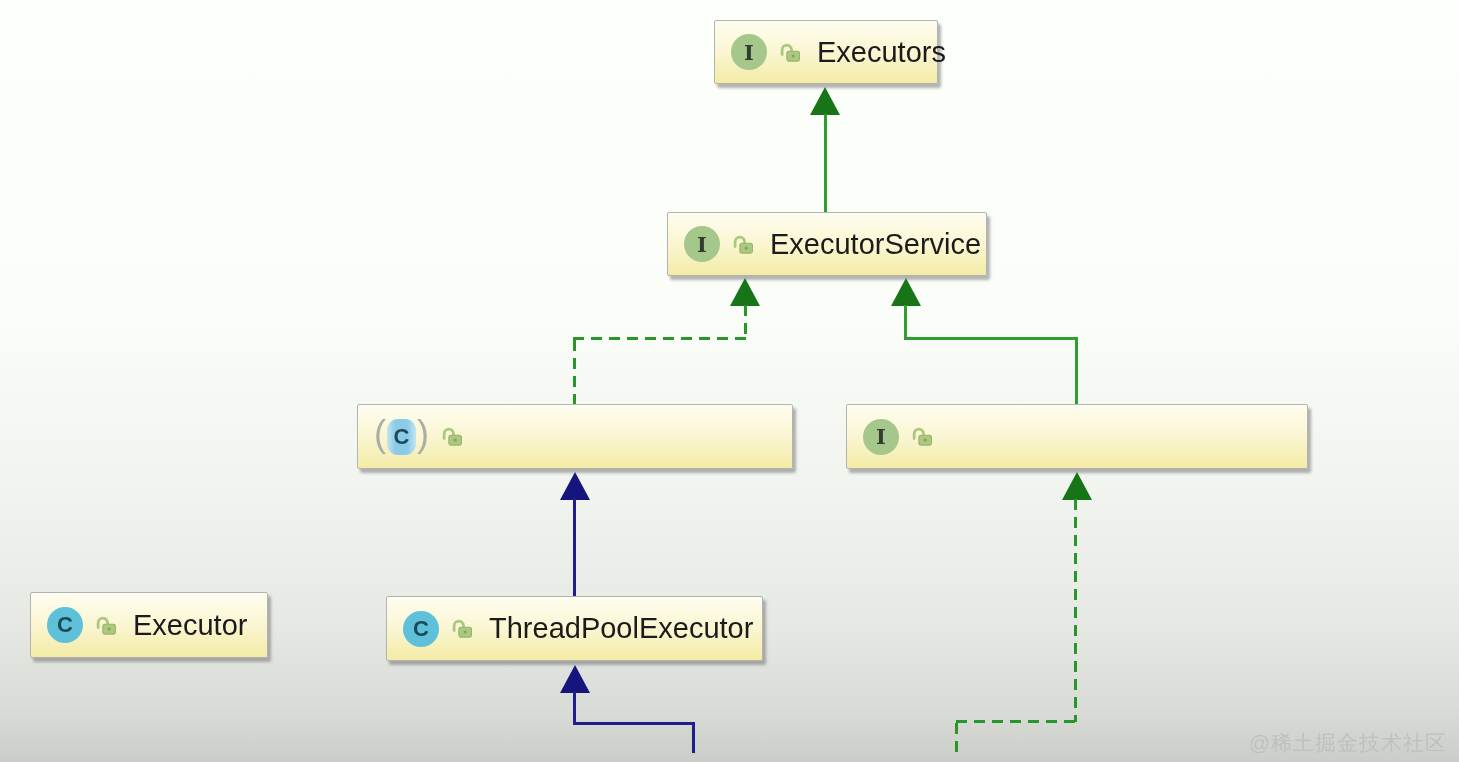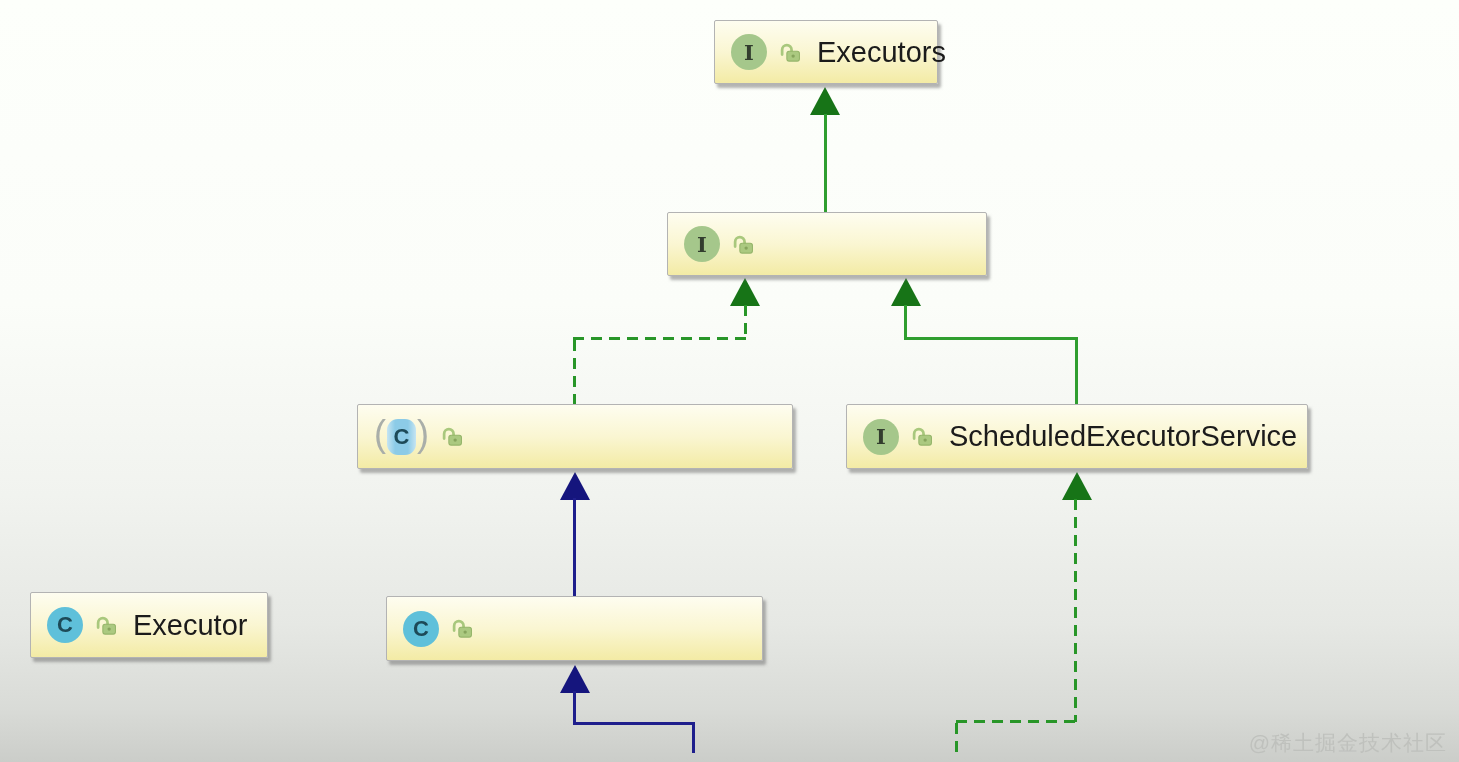--- a/index.html
+++ b/index.html
@@ -114,20 +114,21 @@
 
   <div class="node" style="left:667px; top:212px; width:320px; height:64px;">
     <span class="badge interface">
       <span>I</span>
     </span>
     <svg class="lock" width="24" height="21" viewBox="0 0 22 20">
       <path d="M3.5 12 V7.5 a4.5 4.5 0 0 1 9 0 V9" fill="none" stroke="#a9c87d" stroke-width="2.6" stroke-linecap="round"></path>
       <rect x="8" y="8.8" width="12" height="9.4" rx="2.2" fill="#abc980" stroke="#95b56a"></rect>
       <circle cx="14" cy="13.4" r="1.6" fill="#86a45c"></circle>
     </svg>
+    <span class="label">ExecutorService</span>
   </div>
 
   <div class="node" style="left:357px; top:404px; width:436px; height:65px;">
     <span class="badge-abstract">
       <span class="paren">(</span>
       <span class="abadge">C</span>
       <span class="paren">)</span>
     </span>
     <svg class="lock" width="24" height="21" viewBox="0 0 22 20">
       <path d="M3.5 12 V7.5 a4.5 4.5 0 0 1 9 0 V9" fill="none" stroke="#a9c87d" stroke-width="2.6" stroke-linecap="round"></path>
@@ -138,32 +139,32 @@
 
   <div class="node" style="left:846px; top:404px; width:462px; height:65px;">
     <span class="badge interface">
       <span>I</span>
     </span>
     <svg class="lock" width="24" height="21" viewBox="0 0 22 20">
       <path d="M3.5 12 V7.5 a4.5 4.5 0 0 1 9 0 V9" fill="none" stroke="#a9c87d" stroke-width="2.6" stroke-linecap="round"></path>
       <rect x="8" y="8.8" width="12" height="9.4" rx="2.2" fill="#abc980" stroke="#95b56a"></rect>
       <circle cx="14" cy="13.4" r="1.6" fill="#86a45c"></circle>
     </svg>
-    <span class="label">ScheduledExecutorService</span>
   </div>
 
   <div class="node" style="left:386px; top:596px; width:377px; height:65px;">
     <span class="badge class">
       <span>C</span>
     </span>
     <svg class="lock" width="24" height="21" viewBox="0 0 22 20">
       <path d="M3.5 12 V7.5 a4.5 4.5 0 0 1 9 0 V9" fill="none" stroke="#a9c87d" stroke-width="2.6" stroke-linecap="round"></path>
       <rect x="8" y="8.8" width="12" height="9.4" rx="2.2" fill="#abc980" stroke="#95b56a"></rect>
       <circle cx="14" cy="13.4" r="1.6" fill="#86a45c"></circle>
     </svg>
+    <span class="label">ThreadPoolExecutor</span>
   </div>
 
   <div class="node" style="left:30px; top:592px; width:238px; height:66px;">
     <span class="badge class">
       <span>C</span>
     </span>
     <svg class="lock" width="24" height="21" viewBox="0 0 22 20">
       <path d="M3.5 12 V7.5 a4.5 4.5 0 0 1 9 0 V9" fill="none" stroke="#a9c87d" stroke-width="2.6" stroke-linecap="round"></path>
       <rect x="8" y="8.8" width="12" height="9.4" rx="2.2" fill="#abc980" stroke="#95b56a"></rect>
       <circle cx="14" cy="13.4" r="1.6" fill="#86a45c"></circle>

